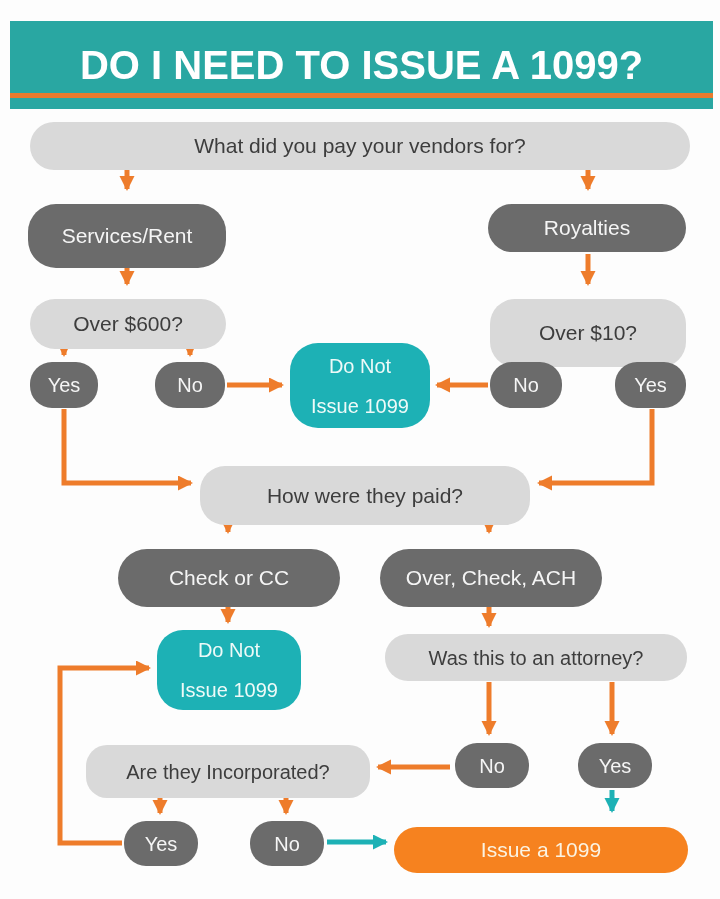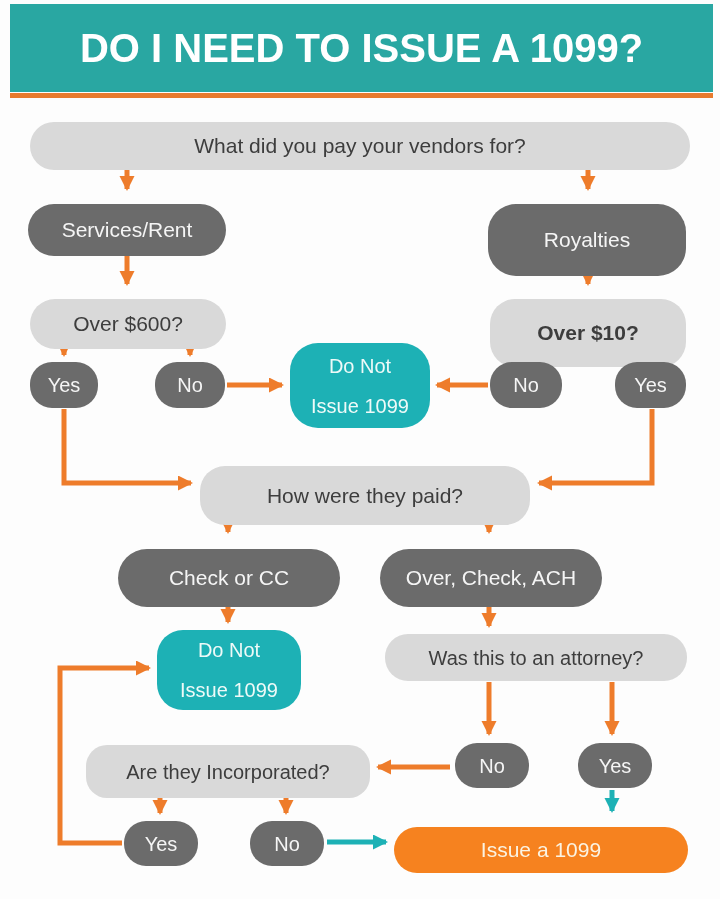--- a/index.html
+++ b/index.html
@@ -1,21 +1,21 @@
 <!DOCTYPE html>
 <html><head>
 <meta charset="utf-8">
 <style>
   html,body{margin:0;padding:0;background:#ffffff;}
   .canvas{
     position:relative;width:720px;height:899px;background:#fdfdfd;
     font-family:"Liberation Sans",sans-serif;overflow:hidden;
   }
   .header{
-    position:absolute;left:10px;top:4px;width:703px;height:88px;
+    position:absolute;left:10px;top:21px;width:703px;height:88px;
     background:#29a7a2;display:flex;align-items:center;justify-content:center;
   }
   .header .title{
     color:#ffffff;font-size:40px;font-weight:bold;letter-spacing:0px;white-space:nowrap;
   }
   .header-underline{
     position:absolute;left:10px;top:93px;width:703px;height:5px;background:#e87b2e;
   }
   .arrows{position:absolute;left:0;top:0;}
   .node{
@@ -73,27 +73,27 @@
       <path d="M122 843 L60 843 L60 668 L149 668"></path>
     </g>
     <g stroke="#1db1b5" stroke-width="5" fill="none" marker-end="url(#ah-t)">
       <path d="M612 790 L612 811"></path>
       <path d="M327 842 L386 842"></path>
     </g>
   </svg>
 
   <div class="node light fs21" style="left:30px;top:114px;width:660px;height:48px;border-radius:24px;">What did you pay your vendors for?</div>
 
-  <div class="node dark fs21" style="left:28px;top:196px;width:198px;height:52px;border-radius:28px;">Services/Rent</div>
+  <div class="node dark fs21" style="left:28px;top:196px;width:198px;height:64px;border-radius:28px;">Services/Rent</div>
 
-  <div class="node dark fs21" style="left:488px;top:196px;width:198px;height:72px;border-radius:28px;">Royalties</div>
+  <div class="node dark fs21" style="left:488px;top:196px;width:198px;height:48px;border-radius:28px;">Royalties</div>
 
   <div class="node light fs21" style="left:30px;top:291px;width:196px;height:50px;border-radius:25px;">Over $600?</div>
 
-  <div class="node light fs21" style="left:490px;top:291px;width:196px;height:68px;border-radius:25px;font-weight:bold;">Over $10?</div>
+  <div class="node light fs21" style="left:490px;top:291px;width:196px;height:68px;border-radius:25px;">Over $10?</div>
 
   <div class="node dark fs20" style="left:30px;top:362px;width:68px;height:46px;border-radius:22px;">Yes</div>
 
   <div class="node dark fs20" style="left:155px;top:362px;width:70px;height:46px;border-radius:22px;">No</div>
 
   <div class="node teal-box fs20" style="left:290px;top:343px;width:140px;height:85px;border-radius:28px;">
     <span>Do Not</span>
     <span>Issue 1099</span>
   </div>
 

